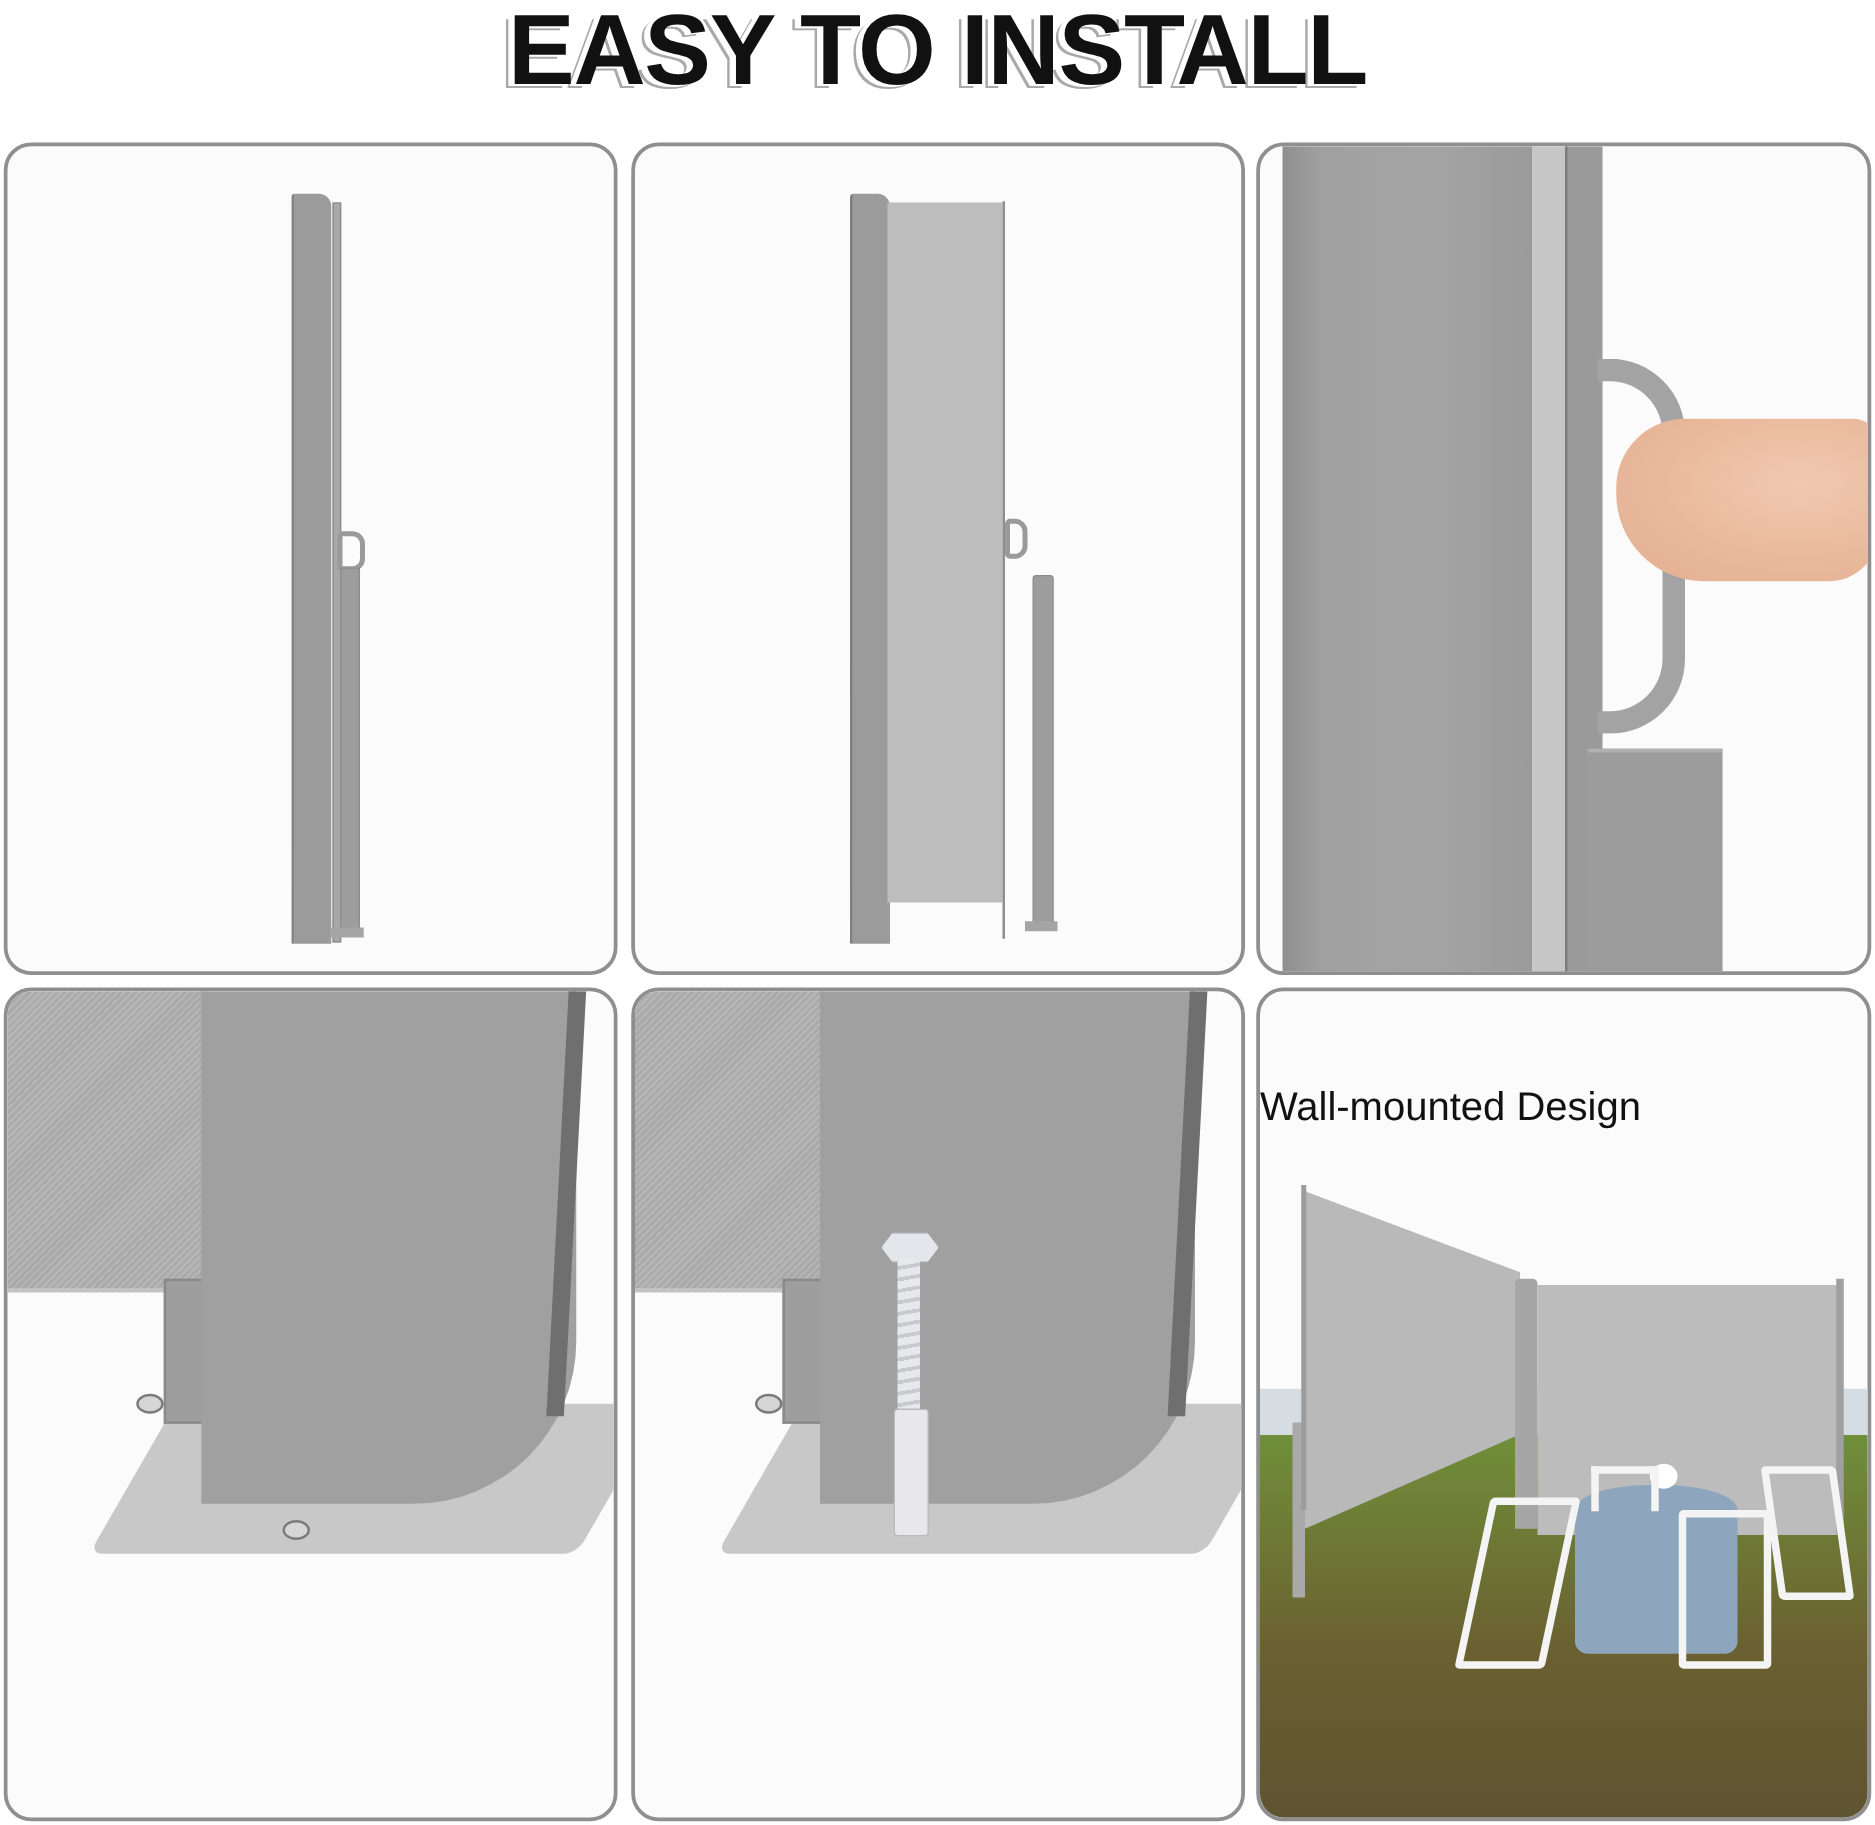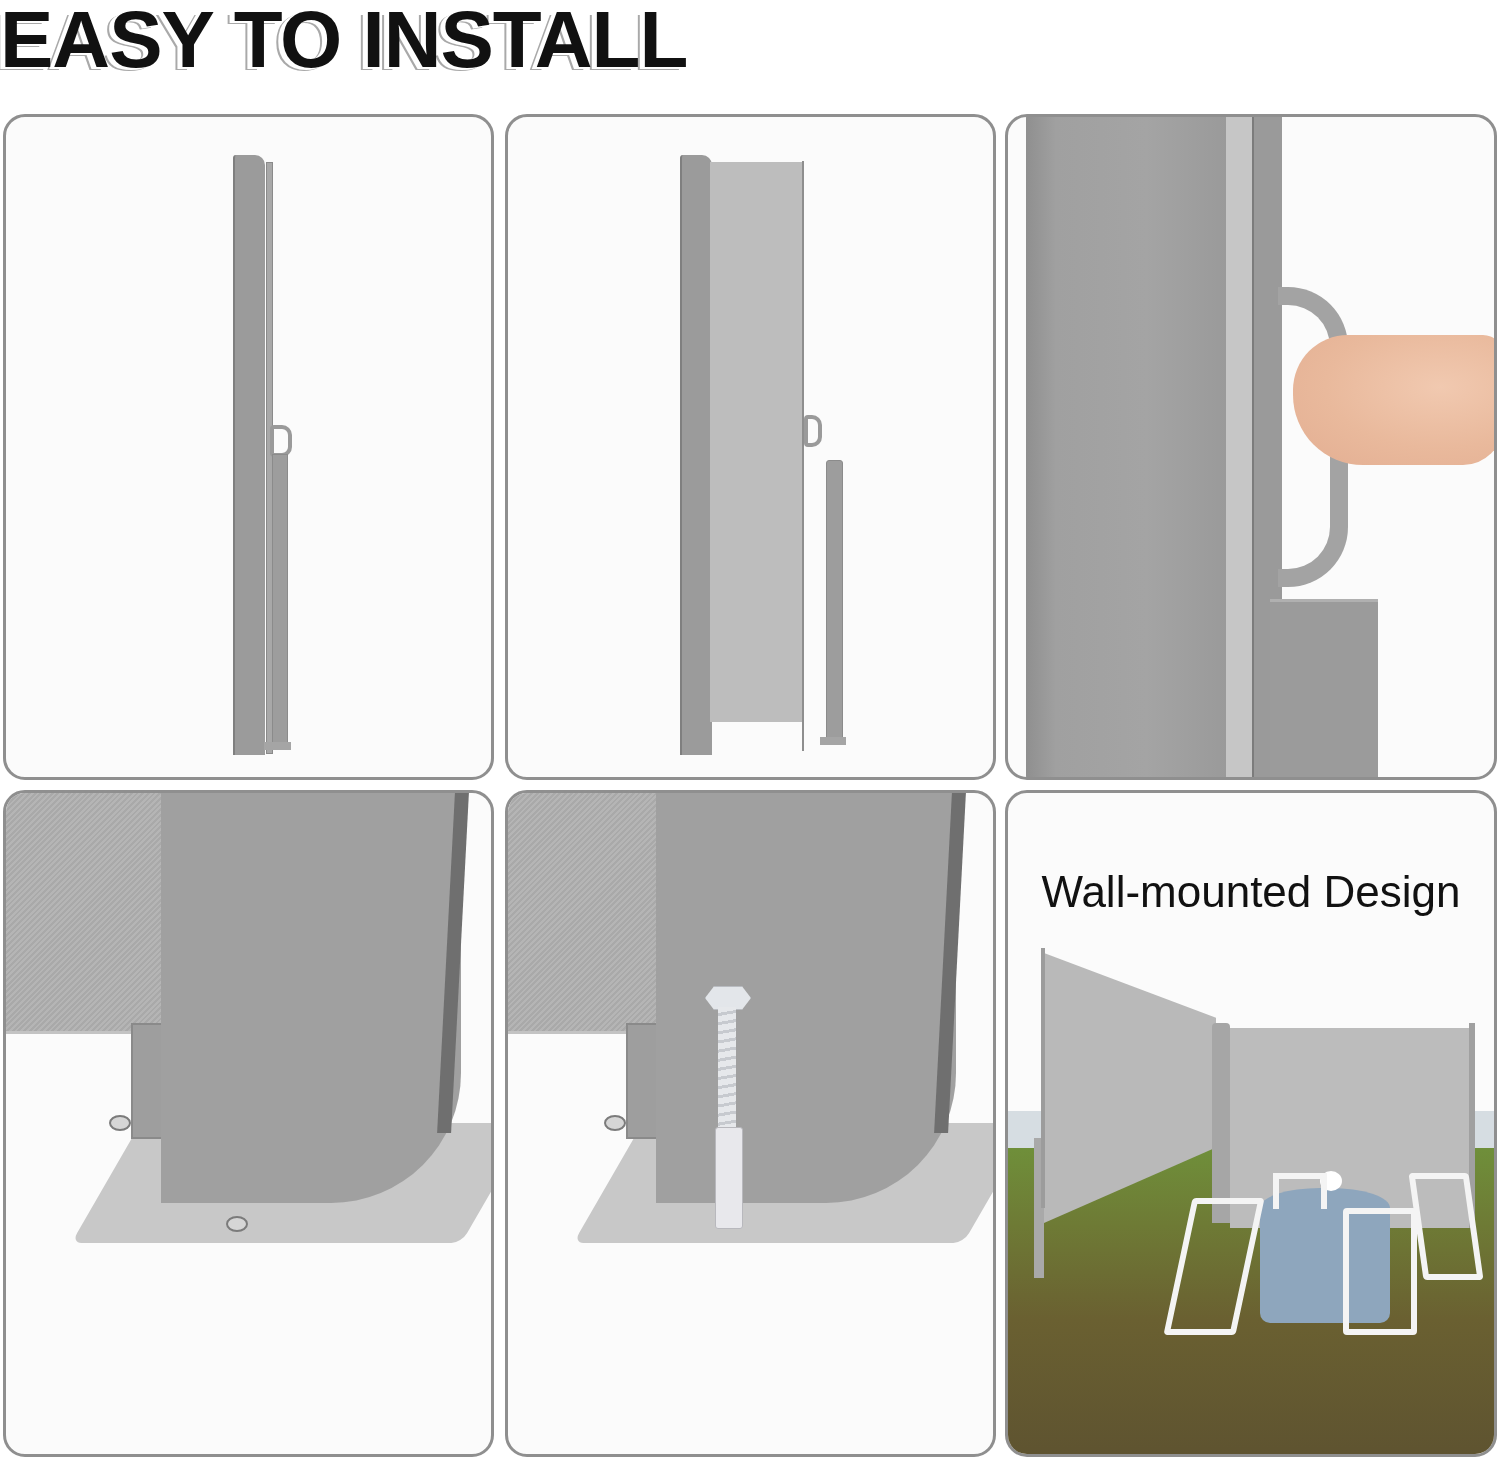--- a/index.html
+++ b/index.html
@@ -2,39 +2,39 @@
 <html><head>
 <meta charset="utf-8">
 <style>
   html, body { margin: 0; padding: 0; }
   body {
     width: 1500px; height: 1460px; background: #ffffff; position: relative; overflow: hidden;
     font-family: "Liberation Sans", sans-serif;
   }
   .title {
     position: absolute; left: 0; top: 0; width: 1500px; height: 100px;
-    text-align: left; font-family: "Liberation Sans", sans-serif; font-weight: 700;
+    text-align: center; font-family: "Liberation Sans", sans-serif; font-weight: 700;
     font-size: 80px; line-height: 76px; letter-spacing: -1px; color: #111111;
     text-shadow: -5px 2px 0 #ffffff, -7px 3px 0 #a9a9a9;
     padding-top: 2px;
   }
   .panel {
     position: absolute; box-sizing: border-box; border: 3px solid #8f8f8f; border-radius: 22px;
     background: #fbfbfb; overflow: hidden;
   }
   #p1 { left: 3px; top: 114px; width: 491px; height: 666px; }
   #p2 { left: 505px; top: 114px; width: 491px; height: 666px; }
   #p3 { left: 1005px; top: 114px; width: 492px; height: 666px; }
   #p4 { left: 3px; top: 790px; width: 491px; height: 667px; }
   #p5 { left: 505px; top: 790px; width: 491px; height: 667px; }
   #p6 { left: 1005px; top: 790px; width: 492px; height: 667px; }
   .abs { position: absolute; }
   .caption {
-    position: absolute; left: 0; width: 100%; top: 74px; text-align: center;
-    font-family: "Liberation Sans", sans-serif; font-size: 44px; color: #111111; font-weight: 400;
+    position: absolute; left: 0; width: 100%; top: 74px; text-align: left;
+    font-family: "Liberation Sans", sans-serif; font-size: 32px; color: #111111; font-weight: 400;
   }
 </style>
 </head>
 <body>
 
 <div class="title">EASY TO INSTALL</div>
 
 <div class="panel" id="p1">
   <div class="abs" style="left:227px;top:38px;width:30px;height:600px;background:#9b9b9b;border-radius:3px 10px 0 0;border-left:2px solid #7f7f7f;"></div>
   <div class="abs" style="left:260px;top:45px;width:5px;height:590px;background:#a8a8a8;border:1px solid #8a8a8a;"></div>

